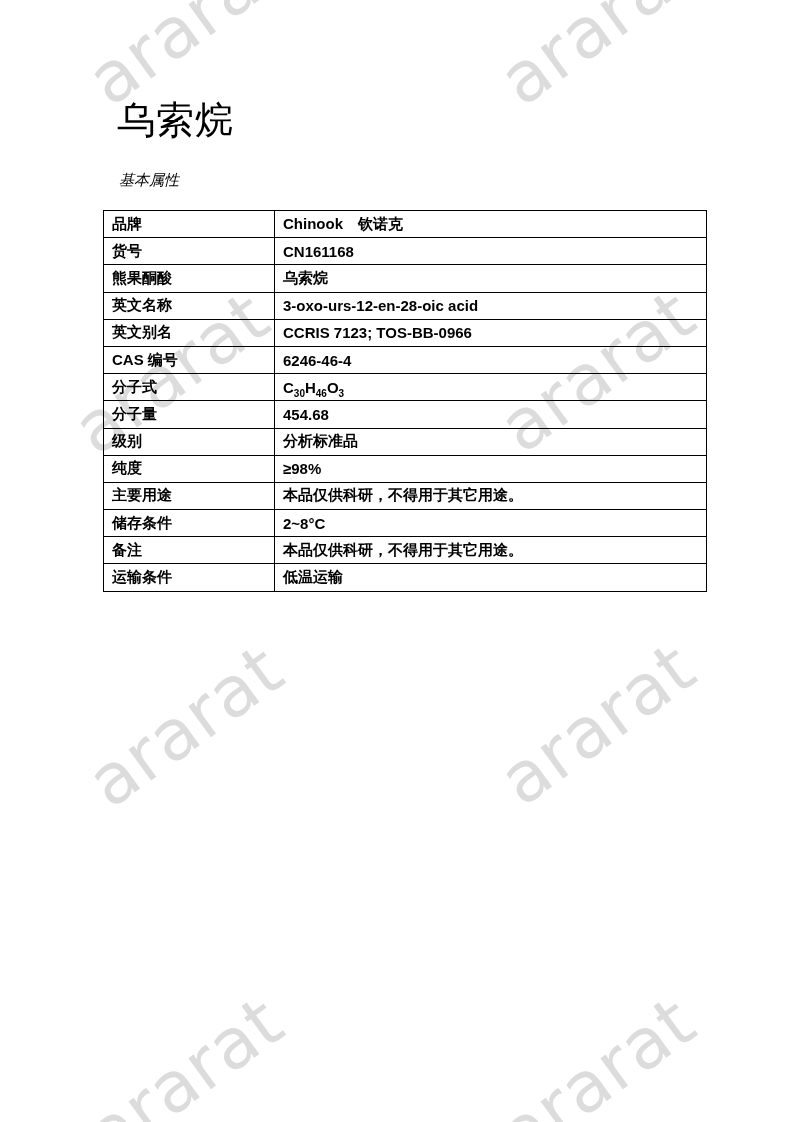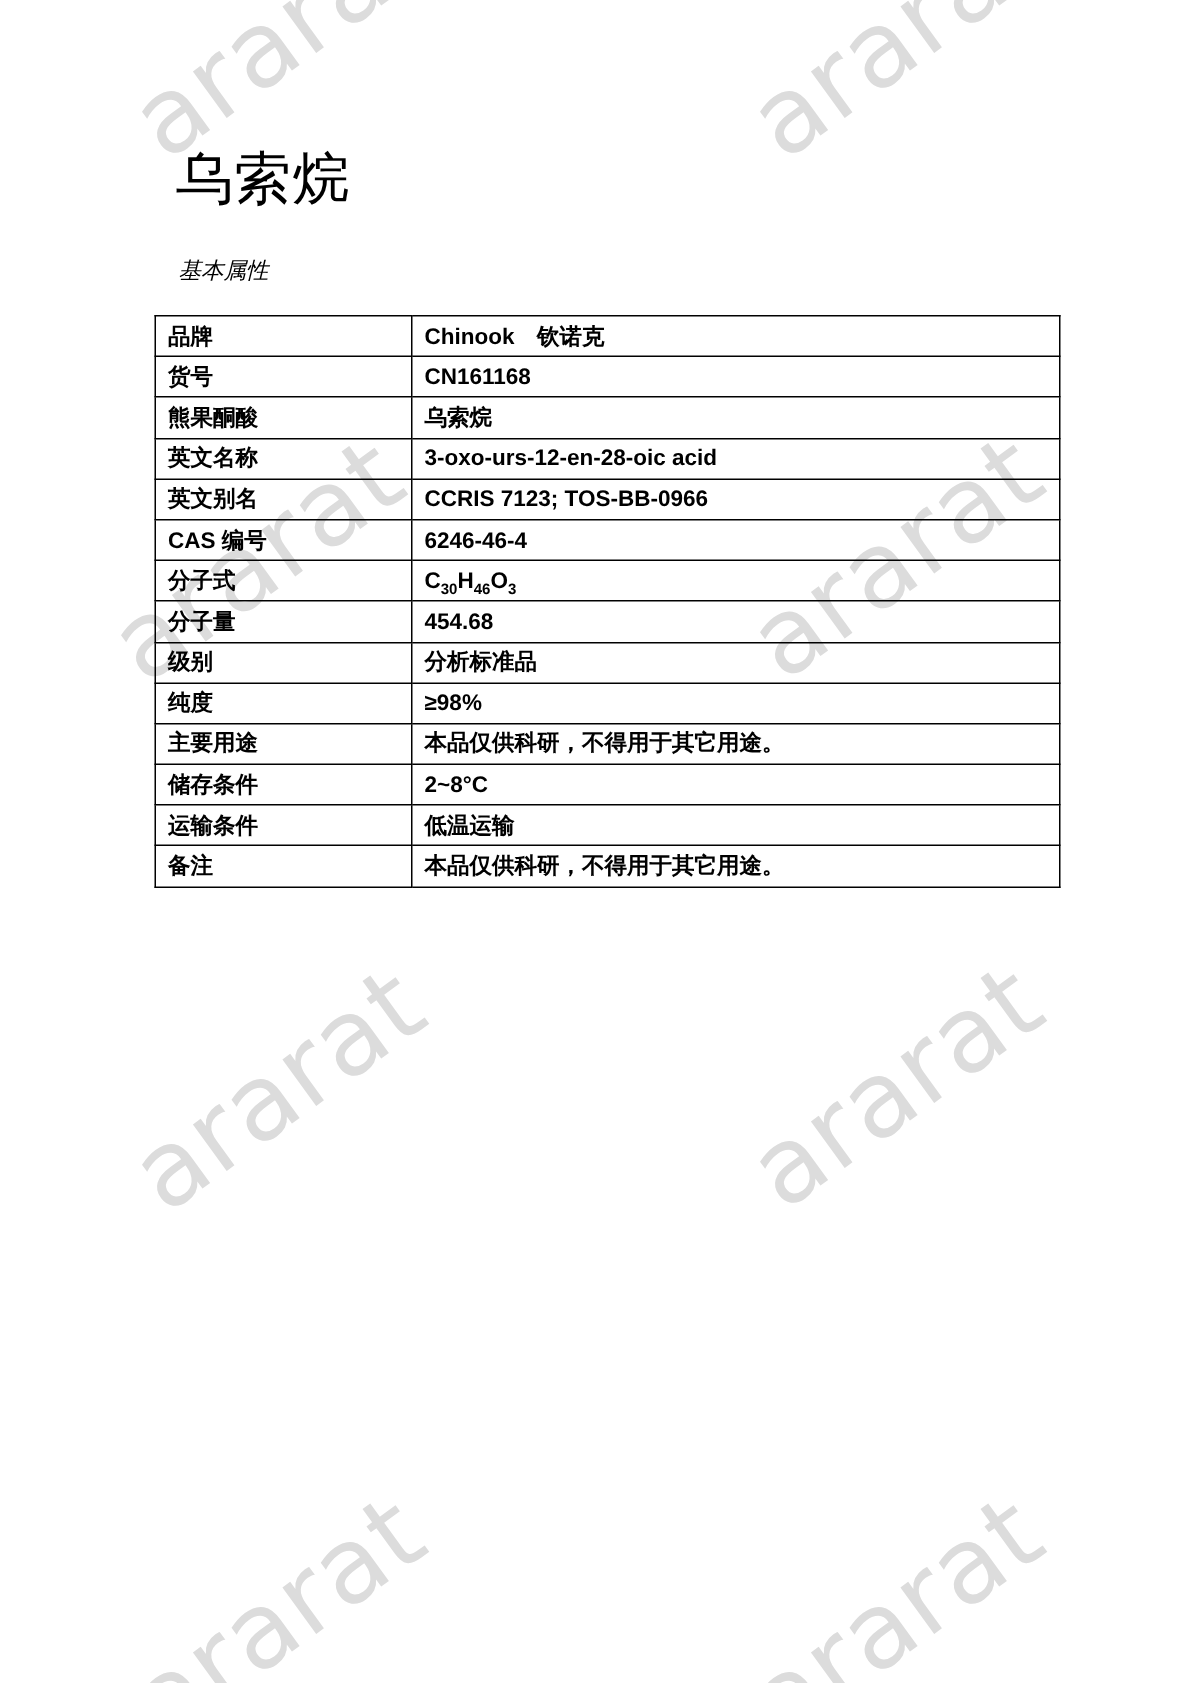--- a/index.html
+++ b/index.html
@@ -157,24 +157,24 @@
           </tr>
           <tr>
             <td class="label-cell">主要用途</td>
             <td class="value-cell">本品仅供科研，不得用于其它用途。</td>
           </tr>
           <tr>
             <td class="label-cell">储存条件</td>
             <td class="value-cell">2~8°C</td>
           </tr>
           <tr>
+            <td class="label-cell">备注</td>
+            <td class="value-cell">本品仅供科研，不得用于其它用途。</td>
+          </tr>
+          <tr>
             <td class="label-cell">运输条件</td>
             <td class="value-cell">低温运输</td>
-          </tr>
-          <tr>
-            <td class="label-cell">备注</td>
-            <td class="value-cell">本品仅供科研，不得用于其它用途。</td>
           </tr>
         </tbody>
     </table>
   </div>
 
 </div>
 
 </body></html>

